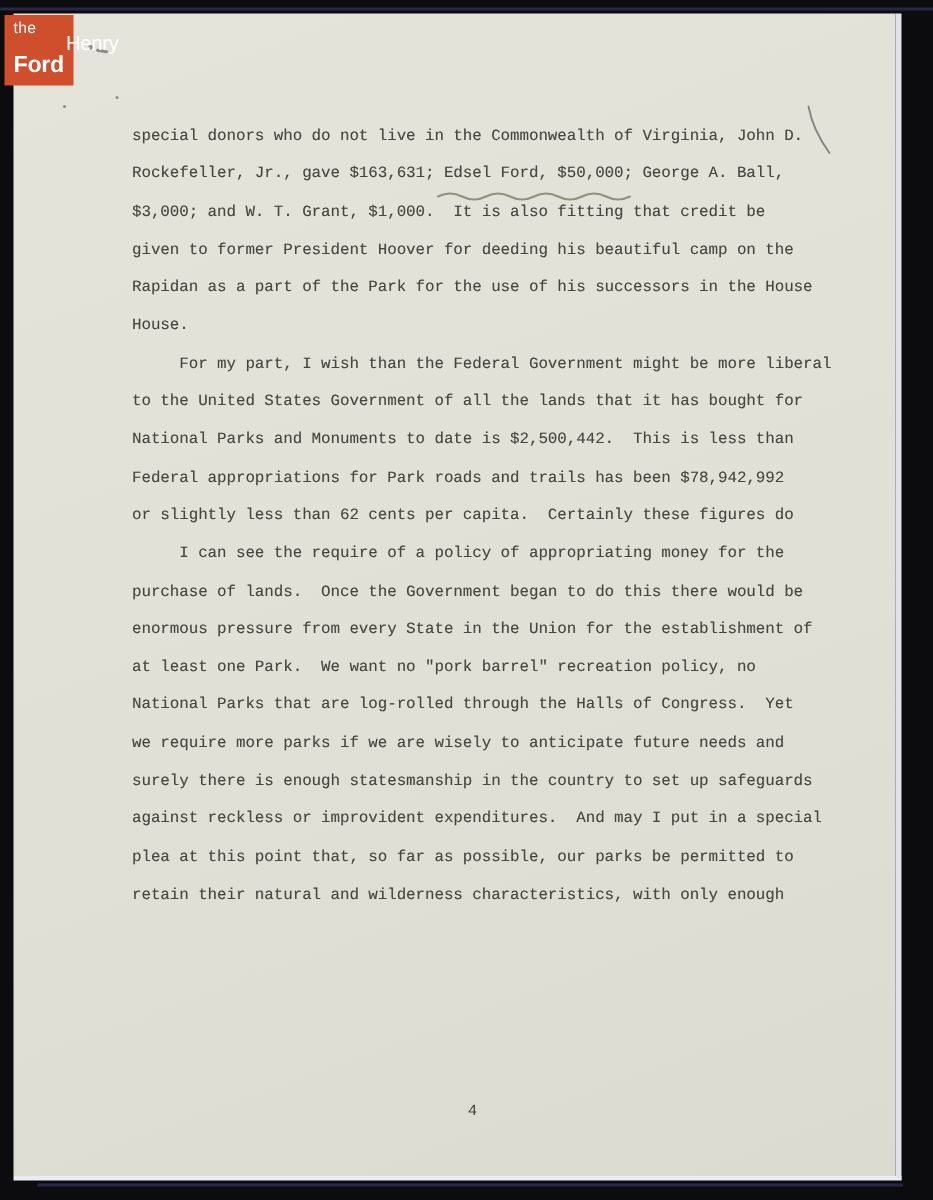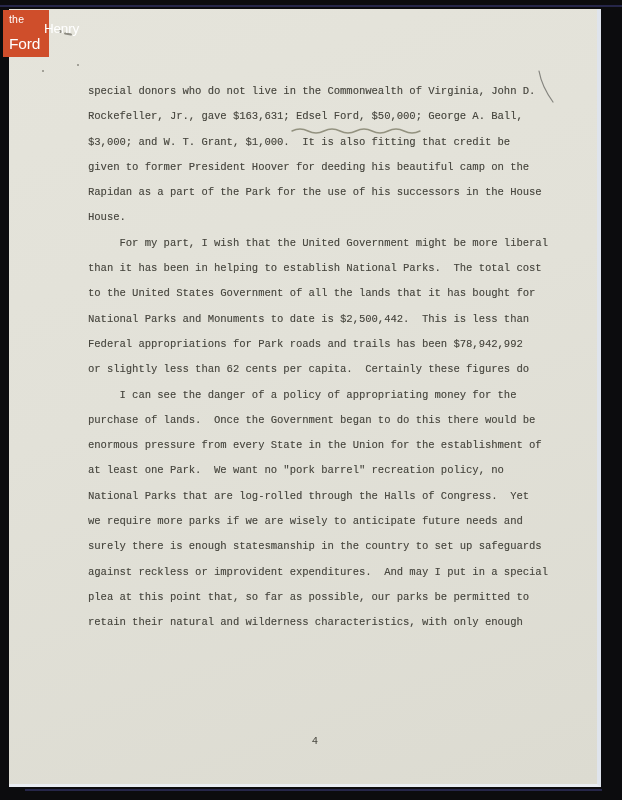--- a/index.html
+++ b/index.html
@@ -37,46 +37,45 @@
   .speck.s1{left:50px; top:21px; width:3px; height:3px;}
   .speck.s1b{left:55px; top:24px; width:8px; height:2px; border-radius:2px; transform:rotate(10deg);}
   .speck.s2{left:68px; top:55px; width:2px; height:2px;}
   .speck.s3{left:33px; top:61px; width:2px; height:2px;}
   .logo{
     position:absolute; left:3px; top:10px; width:46px; height:47px;
     background:var(--logo-bg,#cf4e2b); color:var(--logo-text,#fff); z-index:5;
   }
   .logo .l1{position:absolute; left:6px; top:3px; font-size:10.5px; font-weight:400; letter-spacing:.2px;}
   .logo .l2{position:absolute; left:13px; top:11px; font-size:13.5px; font-weight:400; letter-spacing:-.2px;padding-left:28px;}
-  .logo .l3{position:absolute; left:6px; top:25px; font-size:15.5px; font-weight:400; letter-spacing:-.2px;}
+  .logo .l3{position:absolute; left:6px; top:25px; font-size:15.5px; font-weight:700; letter-spacing:-.2px;}
 </style>
 </head>
 <body>
 
 <div class="stage">
 
   <div class="navy-line navy-top"></div>
   <div class="navy-line navy-bottom"></div>
 
   <div class="paper">
 
     <div class="typed-body" id="typed-body">
         <div class="line">special donors who do not live in the Commonwealth of Virginia, John D.</div>
         <div class="line">Rockefeller, Jr., gave $163,631; Edsel Ford, $50,000; George A. Ball,</div>
         <div class="line">$3,000; and W. T. Grant, $1,000.  It is also fitting that credit be</div>
         <div class="line">given to former President Hoover for deeding his beautiful camp on the</div>
         <div class="line">Rapidan as a part of the Park for the use of his successors in the House</div>
         <div class="line">House.</div>
-        <div class="line">     For my part, I wish that the United Government might be more liberal</div>
-        <div class="line">than it has been in helping to establish National Parks.  The total cost</div>
+        <div class="line">     For my part, I wish than the Federal Government might be more liberal</div>
         <div class="line">to the United States Government of all the lands that it has bought for</div>
         <div class="line">National Parks and Monuments to date is $2,500,442.  This is less than</div>
         <div class="line">Federal appropriations for Park roads and trails has been $78,942,992</div>
         <div class="line">or slightly less than 62 cents per capita.  Certainly these figures do</div>
-        <div class="line">     I can see the danger of a policy of appropriating money for the</div>
+        <div class="line">     I can see the require of a policy of appropriating money for the</div>
         <div class="line">purchase of lands.  Once the Government began to do this there would be</div>
         <div class="line">enormous pressure from every State in the Union for the establishment of</div>
         <div class="line">at least one Park.  We want no "pork barrel" recreation policy, no</div>
         <div class="line">National Parks that are log-rolled through the Halls of Congress.  Yet</div>
         <div class="line">we require more parks if we are wisely to anticipate future needs and</div>
         <div class="line">surely there is enough statesmanship in the country to set up safeguards</div>
         <div class="line">against reckless or improvident expenditures.  And may I put in a special</div>
         <div class="line">plea at this point that, so far as possible, our parks be permitted to</div>
         <div class="line">retain their natural and wilderness characteristics, with only enough</div>
       </div>

